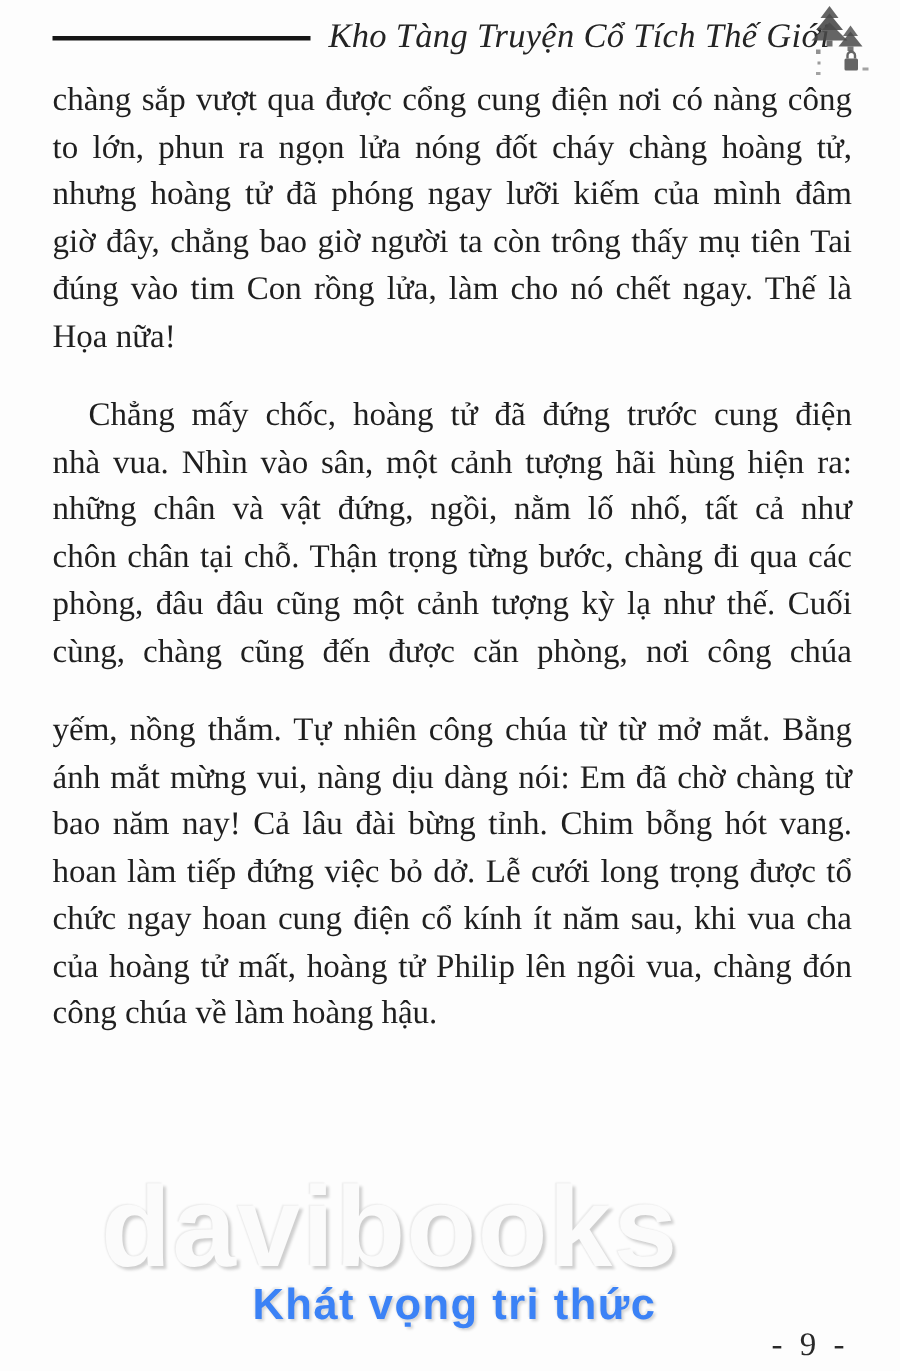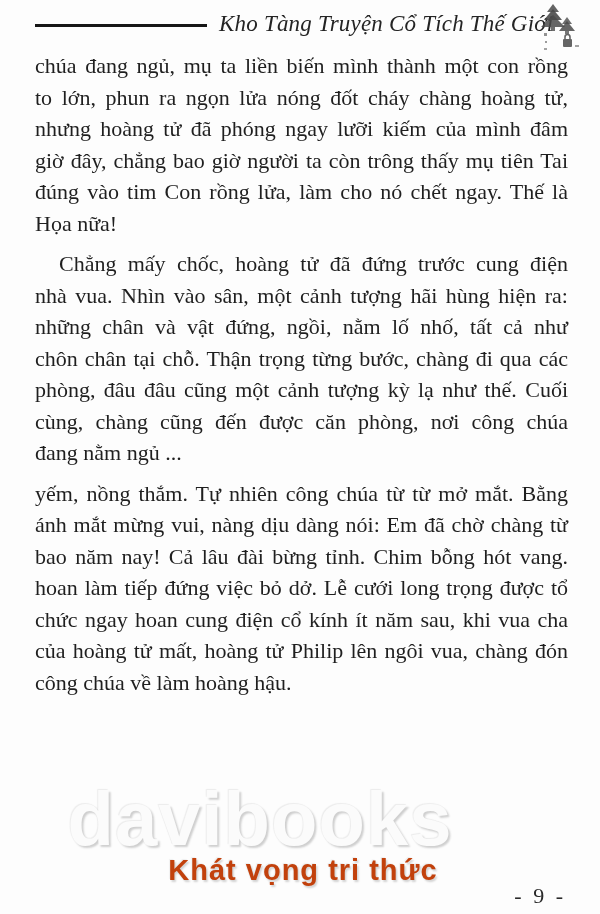--- a/index.html
+++ b/index.html
@@ -14,35 +14,35 @@
   .book-title{
     position:absolute;left:219px;top:11px;width:300px;
     font-style:italic;font-size:23px;letter-spacing:0.2px;color:#242424;white-space:nowrap;
   }
   .logo{position:absolute;left:536px;top:3px;}
   
   .body-text{
     position:absolute;left:35px;top:50px;width:533px;
     font-size:22px;line-height:31.5px;
   }
-  .paragraph + .paragraph{margin-top:9px;}
+  .paragraph + .paragraph{margin-top:21px;}
   .line{text-align:justify;text-align-last:justify;}
   .line.last{text-align-last:left;}
   .paragraph.indent .line.first{text-indent:24px;}
   
   .watermark{position:absolute;left:0;top:786px;width:520px;text-align:center;
     font-family:"Liberation Sans","DejaVu Sans",sans-serif;pointer-events:none;}
   .wm-brand{
     font-size:76px;font-weight:bold;line-height:66px;letter-spacing:1px;
     color:#fbfbfb;text-shadow:2px 2px 2px #cfcfcf,-1px -1px 1px #ececec;
   }
   .wm-slogan{
     margin-left:86px;margin-top:2px;
     font-size:29px;font-weight:bold;letter-spacing:1px;
-    color:#c2410c;text-shadow:1.5px 1.5px 2px #d2d2d2,-1px -1px 1px #eeeeee;
+    color:#3b82f6;text-shadow:1.5px 1.5px 2px #d2d2d2,-1px -1px 1px #eeeeee;
   }
   
   .page-number{
     position:absolute;top:883px;right:34px;
     font-size:22px;letter-spacing:3px;color:#2a2a2a;
   }
 </style>
 </head>
 <body>
 
@@ -65,35 +65,34 @@
         <rect x="8" y="30" width="3" height="3" opacity="0.6"></rect>
         <rect x="9" y="38" width="2" height="2" opacity="0.55"></rect>
         <rect x="8" y="45" width="3" height="2" opacity="0.5"></rect>
         <rect x="39" y="42" width="4" height="2" opacity="0.5"></rect>
       </g>
     </svg>
   </div>
 
   <div class="body-text">
       <div class="paragraph">
-        <div class="line">chúa đang ngủ, mụ ta liền biến mình thành một con rồng</div>
+        <div class="line first">chàng sắp vượt qua được cổng cung điện nơi có nàng công</div>
         <div class="line">to lớn, phun ra ngọn lửa nóng đốt cháy chàng hoàng tử,</div>
         <div class="line">nhưng hoàng tử đã phóng ngay lưỡi kiếm của mình đâm</div>
         <div class="line">giờ đây, chẳng bao giờ người ta còn trông thấy mụ tiên Tai</div>
         <div class="line">đúng vào tim Con rồng lửa, làm cho nó chết ngay. Thế là</div>
         <div class="line last">Họa nữa!</div>
       </div>
       <div class="paragraph indent">
         <div class="line first">Chẳng mấy chốc, hoàng tử đã đứng trước cung điện</div>
         <div class="line">nhà vua. Nhìn vào sân, một cảnh tượng hãi hùng hiện ra:</div>
         <div class="line">những chân và vật đứng, ngồi, nằm lố nhố, tất cả như</div>
         <div class="line">chôn chân tại chỗ. Thận trọng từng bước, chàng đi qua các</div>
         <div class="line">phòng, đâu đâu cũng một cảnh tượng kỳ lạ như thế. Cuối</div>
         <div class="line">cùng, chàng cũng đến được căn phòng, nơi công chúa</div>
-        <div class="line last">đang nằm ngủ ...</div>
       </div>
       <div class="paragraph indent">
         <div class="line">yếm, nồng thắm. Tự  nhiên công chúa từ từ mở mắt. Bằng</div>
         <div class="line">ánh mắt mừng vui, nàng dịu dàng nói: Em đã chờ chàng từ</div>
         <div class="line">bao năm nay! Cả lâu đài bừng tỉnh. Chim bỗng hót vang.</div>
         <div class="line">hoan làm tiếp đứng việc bỏ dở. Lễ cưới long trọng được tổ</div>
         <div class="line">chức ngay hoan cung điện cổ kính ít năm sau, khi vua cha</div>
         <div class="line">của hoàng tử mất, hoàng tử Philip lên ngôi vua, chàng đón</div>
         <div class="line last">công chúa về làm hoàng hậu.</div>
       </div>

